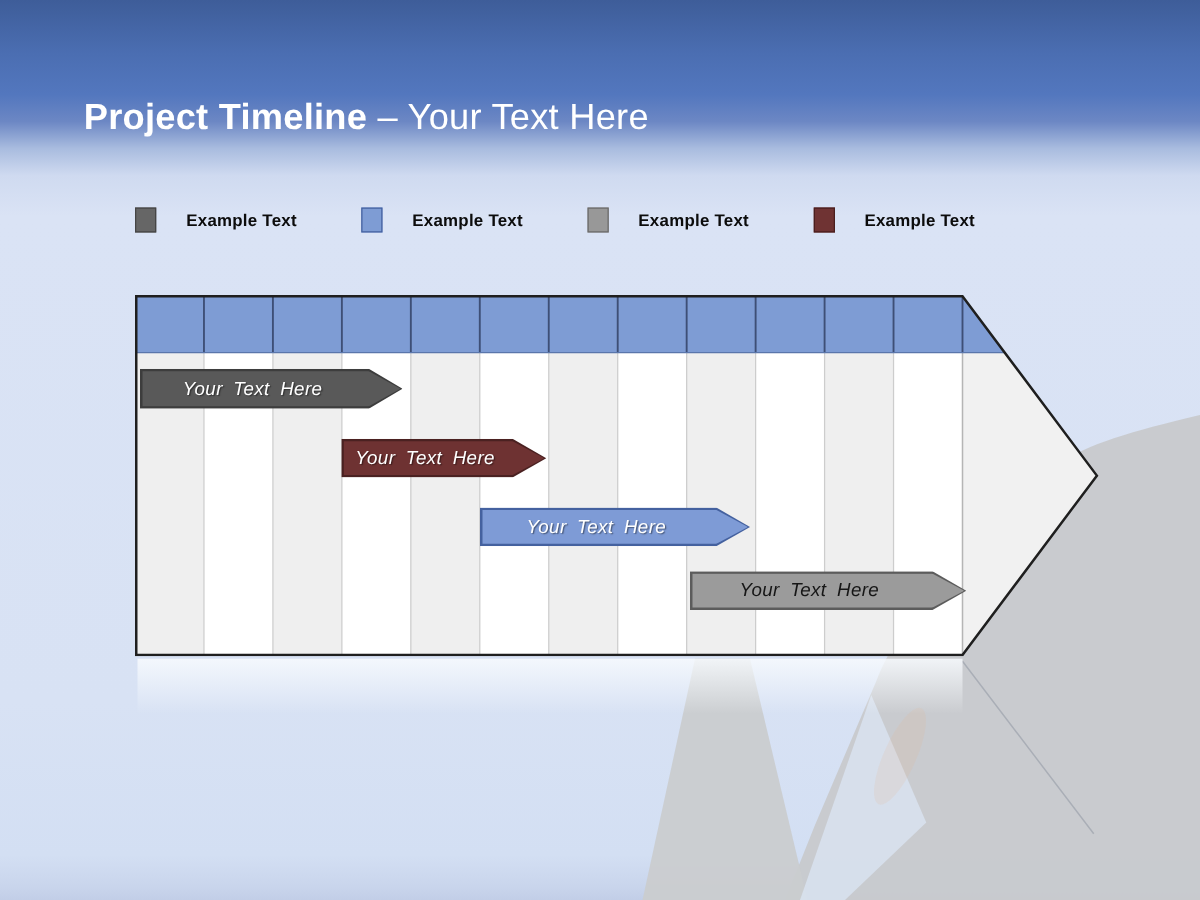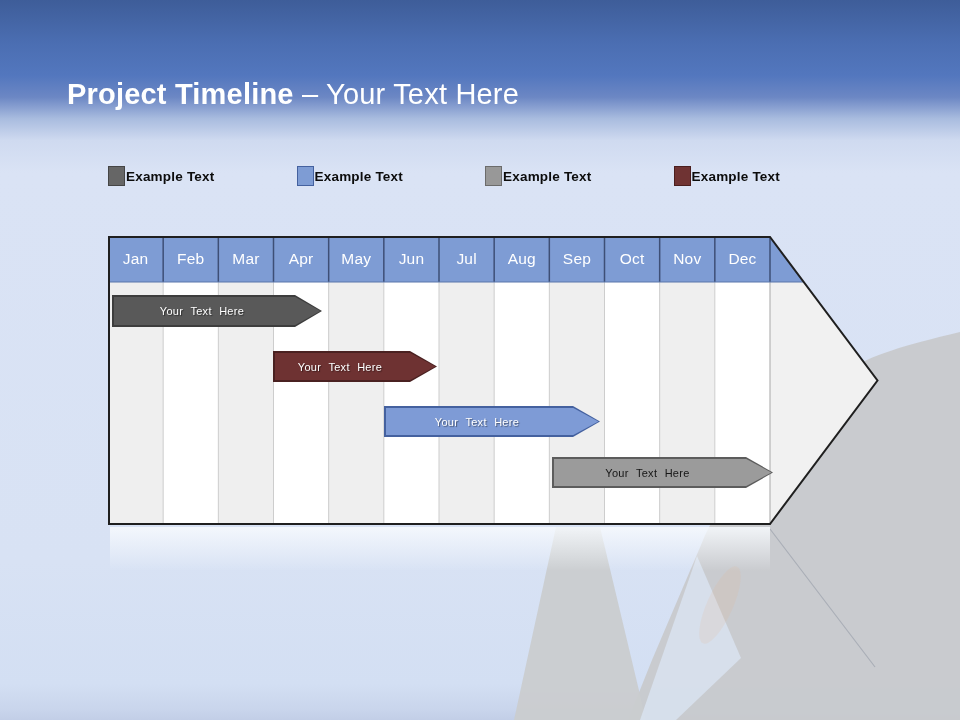--- a/index.html
+++ b/index.html
@@ -19,21 +19,21 @@
     color:#ffffff;font-size:29px;letter-spacing:.2px;white-space:nowrap;margin-top:20px;
   }
   .slide-title .t-bold{font-weight:700;}
   .slide-title .t-rest{font-weight:400;}
 
   
   .legend{
     position:absolute;left:108px;top:166px;width:672px;z-index:5;
     display:flex;justify-content:space-between;
   }
-  .legend-item{display:flex;align-items:center;gap:1px;}
+  .legend-item{display:flex;align-items:center;gap:24px;}
   .swatch{width:17px;height:20px;box-sizing:border-box;}
   .sw-0{background:#666666;border:1.5px solid #454545;}
   .sw-1{background:#7e9cd4;border:1.5px solid #44619f;}
   .sw-2{background:#989898;border:1.5px solid #6b6b6b;}
   .sw-3{background:#6f3333;border:1.5px solid #4a1e1e;}
   .legend-label{font-size:13.5px;font-weight:700;color:#0c0c0c;letter-spacing:.2px;}
 
   
   .timeline{position:absolute;left:108px;top:236px;width:772px;height:289px;z-index:4;}
   .timeline svg{position:absolute;left:0;top:0;}
@@ -45,21 +45,21 @@
     color:#ffffff;font-size:15.5px;letter-spacing:.2px;
   }
 
   
   .bar{position:absolute;}
   .b-edge{position:absolute;inset:0;
     clip-path:polygon(0 0, calc(100% - 27px) 0, 100% 50%, calc(100% - 27px) 100%, 0 100%);}
   .b-fill{position:absolute;inset:1.6px;
     clip-path:polygon(0 0, calc(100% - 26px) 0, 100% 50%, calc(100% - 26px) 100%, 0 100%);}
   .b-label{position:absolute;inset:0;display:flex;align-items:center;justify-content:center;
-    padding-right:30px;font-size:11px;word-spacing:4px;letter-spacing:.3px;white-space:nowrap;}
+    padding-right:30px;font-size:15px;word-spacing:4px;letter-spacing:.3px;white-space:nowrap;font-style:italic;}
   .bar-0 .b-edge{background:#3d3d3d;} .bar-0 .b-fill{background:#595959;}
   .bar-1 .b-edge{background:#4a2121;} .bar-1 .b-fill{background:#6e3232;}
   .bar-2 .b-edge{background:#44619f;} .bar-2 .b-fill{background:#7e9bd6;}
   .bar-3 .b-edge{background:#5c5c5c;} .bar-3 .b-fill{background:#9b9b9b;}
   .txt-light{color:#ffffff;text-shadow:1px 1px 1px rgba(0,0,0,.45);}
   .txt-dark{color:#161616;}
 
   .bar-0{left:4px;  top:59px;  width:210px;height:32px;}
   .bar-1{left:165px;top:115px; width:164px;height:31px;}
   .bar-2{left:276px;top:170px; width:216px;height:31px;}
@@ -161,34 +161,20 @@
         <line x1="496.5" y1="0" x2="496.5" y2="46"></line>
           <line x1="551.67" y1="0" x2="551.67" y2="46"></line>
         <line x1="606.83" y1="0" x2="606.83" y2="46"></line>
           <line x1="662" y1="0" x2="662" y2="46"></line>
       </g>
       <line x1="0" y1="46" x2="700" y2="46" stroke="#5a76ab" stroke-width="1"></line>
     </g>
     <path d="M1 1 L662 1 L769.5 144.5 L662 288 L1 288 Z" fill="none" stroke="#1f1f1f" stroke-width="2"></path>
   </svg>
 
-  <div class="months">
-    <div class="month">Jan</div>
-    <div class="month">Feb</div>
-    <div class="month">Mar</div>
-    <div class="month">Apr</div>
-    <div class="month">May</div>
-    <div class="month">Jun</div>
-    <div class="month">Jul</div>
-    <div class="month">Aug</div>
-    <div class="month">Sep</div>
-    <div class="month">Oct</div>
-    <div class="month">Nov</div>
-    <div class="month">Dec</div>
-  </div>
 
   <div class="bar bar-0">
     <div class="b-edge"></div>
     <div class="b-fill"></div>
     <div class="b-label txt-light">Your Text Here</div>
   </div>
   <div class="bar bar-1">
     <div class="b-edge"></div>
     <div class="b-fill"></div>
     <div class="b-label txt-light">Your Text Here</div>

